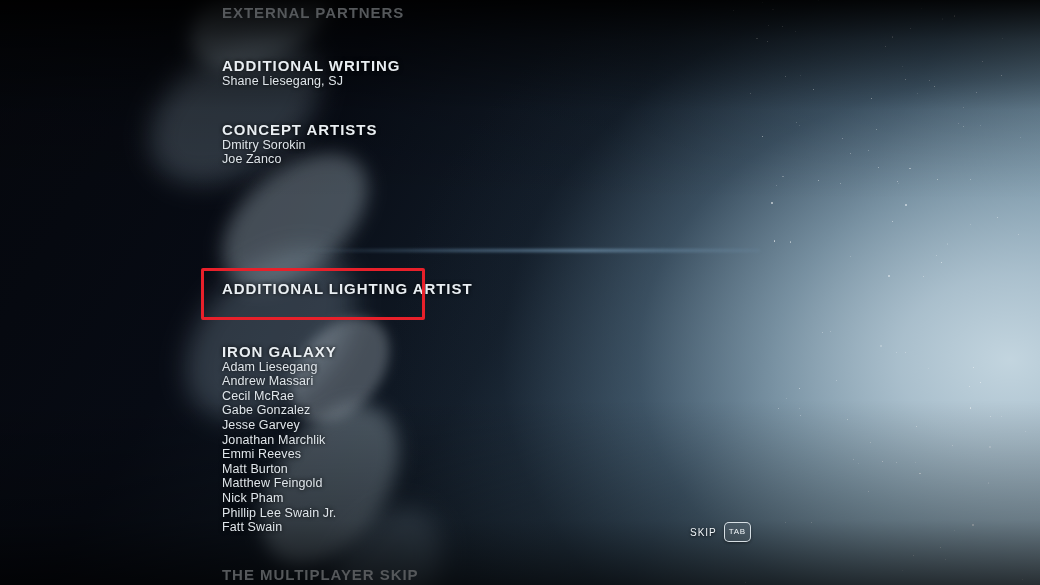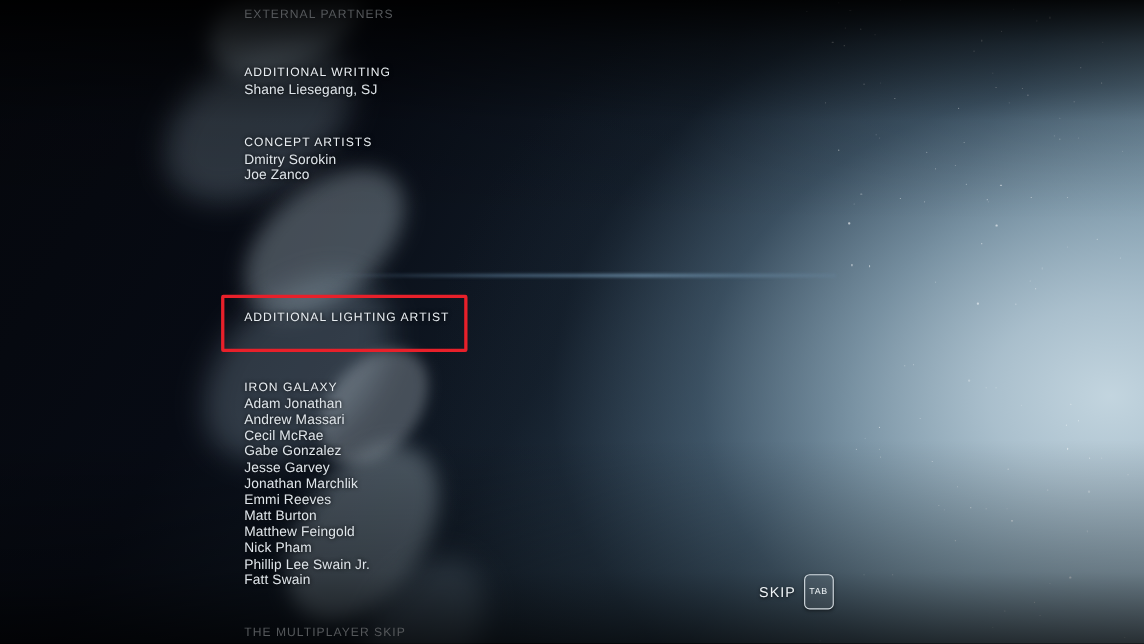--- a/index.html
+++ b/index.html
@@ -119,25 +119,26 @@
 
   
   .credits {
     position:absolute;
     left:222px; top:0;
     width:290px; height:585px;
   }
   .cr-section { position:absolute; left:0; }
   .cr-head {
     color:#e9eef2;
-    font-size:11px;
+    font-size:15px;
     letter-spacing:0.95px;
     line-height:14.6px;
     white-space:nowrap;
     text-shadow:0 0 4px rgba(0,0,0,0.95);
+    font-weight:bold;
   }
   .cr-head.dim { color:#55585b; text-shadow:none; }
   .cr-name {
     color:#dfe5ea;
     font-size:12.5px;
     letter-spacing:0.12px;
     line-height:14.6px;
     white-space:nowrap;
     text-shadow:0 0 4px rgba(0,0,0,0.95);
   }
@@ -153,27 +154,27 @@
   }
 
   
   .skip {
     position:absolute;
     left:690px; top:522px;
     display:flex; align-items:center; gap:7px;
   }
   .skip-label {
     color:#eef3f6;
-    font-size:13px;
+    font-size:10px;
     letter-spacing:1.0px;
     text-shadow:0 1px 3px rgba(0,0,0,0.8);
   }
   .key-cap {
     display:flex; align-items:center; justify-content:center;
-    min-width:27px; height:32px;
+    min-width:27px; height:20px;
     padding:0 4px;
     border:1.3px solid rgba(236,243,247,0.88);
     border-radius:5px;
     background:rgba(255,255,255,0.07);
     box-shadow:0 1px 3px rgba(0,0,0,0.45);
   }
   .key-cap span {
     color:#f0f5f8;
     font-size:8px;
     letter-spacing:0.7px;
@@ -327,21 +328,21 @@
       <div class="cr-section" style="top: 123px;">
         <div class="cr-head">CONCEPT ARTISTS</div>
         <div class="cr-name">Dmitry Sorokin</div>
         <div class="cr-name">Joe Zanco</div>
       </div>
       <div class="cr-section" style="top: 282px;">
         <div class="cr-head">ADDITIONAL LIGHTING ARTIST</div>
       </div>
       <div class="cr-section" style="top: 345px;">
         <div class="cr-head">IRON GALAXY</div>
-        <div class="cr-name">Adam Jonathan</div>
+        <div class="cr-name">Adam Liesegang</div>
         <div class="cr-name">Andrew Massari</div>
         <div class="cr-name">Cecil McRae</div>
         <div class="cr-name">Gabe Gonzalez</div>
         <div class="cr-name">Jesse Garvey</div>
         <div class="cr-name">Jonathan Marchlik</div>
         <div class="cr-name">Emmi Reeves</div>
         <div class="cr-name">Matt Burton</div>
         <div class="cr-name">Matthew Feingold</div>
         <div class="cr-name">Nick Pham</div>
         <div class="cr-name">Phillip Lee Swain Jr.</div>

